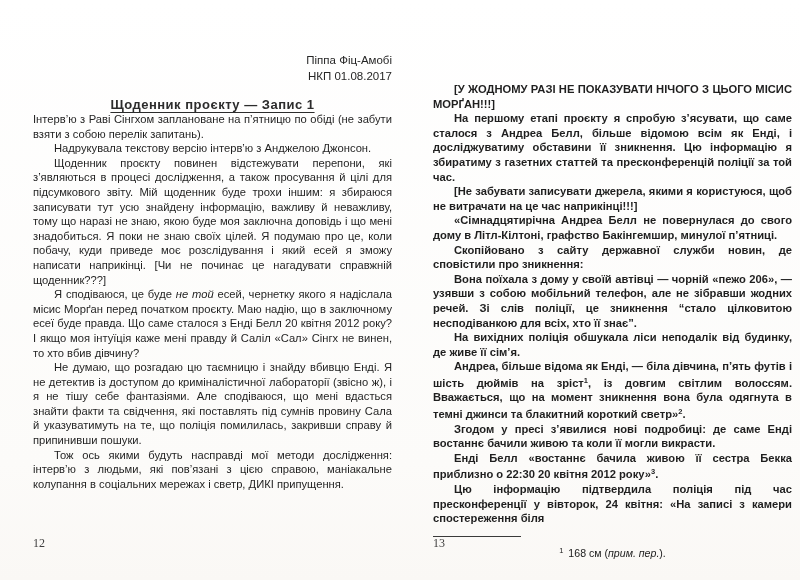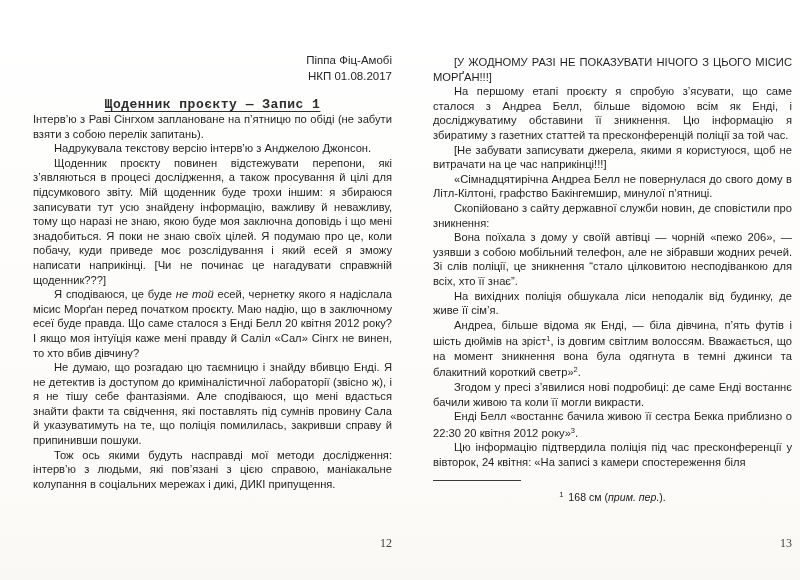--- a/index.html
+++ b/index.html
@@ -13,52 +13,52 @@
   .page { position: absolute; top: 0; height: 580px; }
   .page.left  { left: 33px;  width: 359px; }
   .page.right { left: 433px; width: 359px; }
 
   .colophon {
     margin-top: 52px; text-align: right;
     font-size: 11.5px; line-height: 16px; color: #262626;
   }
   .entry-heading {
     margin: 13px 0 0 0; text-align: center;
-    font-family: Liberation Mono, monospace;
+    font-family: Liberation Sans, sans-serif;
     font-weight: 700; font-size: 13px; letter-spacing: 0.5px;
     color: #2c2c2c;
     text-decoration: underline;
     text-underline-offset: 3px;
   }
   .body-text {
     font-size: 11.2px; line-height: 14.6px;
     text-align: justify; hyphens: auto; -webkit-hyphens: auto;
     color: #1f1f1f;
   }
   .left .body-text { }
-  .right .body-text { margin-top: 55px; }
+  .right .body-text { margin-top: 82px; font-weight: bold; }
   .para { margin: 0; }
   .para.indent { text-indent: 21px; }
   .it { font-style: italic; }
   .sup { font-size: 7.5px; vertical-align: 4px; }
 
   .footnotes { margin-top: 10px; }
   .fn-divider {
     width: 88px; border: 0; border-top: 1px solid #3a3a3a;
     margin: 0 0 6px 0;
   }
   .para.fn {
     font-size: 10.6px; line-height: 16.8px;
     text-align: center; text-indent: -14px; padding-left: 14px;
   }
   .para.fn .sup { margin-right: 5px; }
 
   .page-number {
     position: absolute; top: 536px; left: 0; width: 100%;
-    text-align: right;
+    text-align: left;
     font-family: "Liberation Serif", serif;
     font-size: 12px; color: #3d3d3d;
   }
 </style>
 </head>
 <body>
 
 <div class="spread">
 
   <section class="page left">
@@ -66,21 +66,21 @@
       <div>Піппа Фіц-Амобі</div>
       <div>НКП 01.08.2017</div>
     </div>
     <h1 class="entry-heading">Щоденник проєкту — Запис 1</h1>
     <div class="body-text">
         <p class="para"><span>Інтерв’ю з Раві Сінгхом заплановане на п’ятницю по обіді (не забути взяти з собою перелік запитань).</span></p>
         <p class="para indent"><span>Надрукувала текстову версію інтерв’ю з Анджелою Джонсон.</span></p>
         <p class="para indent"><span>Щоденник проєкту повинен відстежувати перепони, які з’являються в процесі дослідження, а також просування й цілі для підсумкового звіту. Мій щоденник буде трохи іншим: я збираюся записувати тут усю знайдену інформацію, важливу й неважливу, тому що наразі не знаю, якою буде моя заключна доповідь і що мені знадобиться. Я поки не знаю своїх цілей. Я подумаю про це, коли побачу, куди приведе моє розслідування і який есей я зможу написати наприкінці. [Чи не починає це нагадувати справжній щоденник???]</span></p>
         <p class="para indent"><span>Я сподіваюся, це буде </span><span class="it">не той</span><span> есей, чернетку якого я надіслала місис Морґан перед початком проєкту. Маю надію, що в заключному есеї буде правда. Що саме сталося з Енді Белл 20 квітня 2012 року? І якщо моя інтуїція каже мені правду й Саліл «Сал» Сінгх не винен, то хто вбив дівчину?</span></p>
         <p class="para indent"><span>Не думаю, що розгадаю цю таємницю і знайду вбивцю Енді. Я не детектив із доступом до криміналістичної лабораторії (звісно ж), і я не тішу себе фантазіями. Але сподіваюся, що мені вдасться знайти факти та свідчення, які поставлять під сумнів провину Сала й указуватимуть на те, що поліція помилилась, закривши справу й припинивши пошуки.</span></p>
-        <p class="para indent"><span>Тож ось якими будуть насправді мої методи дослідження: інтерв’ю з людьми, які пов’язані з цією справою, маніакальне колупання в соціальних мережах і дикі, ДИКІ припущення.</span></p>
+        <p class="para indent"><span>Тож ось якими будуть насправді мої методи дослідження: інтерв’ю з людьми, які пов’язані з цією справою, маніакальне колупання в соціальних мережах і светр, ДИКІ припущення.</span></p>
       </div>
     <div class="page-number">12</div>
   </section>
 
   <section class="page right">
     <div class="body-text">
         <p class="para indent"><span>[У ЖОДНОМУ РАЗІ НЕ ПОКАЗУВАТИ НІЧОГО З ЦЬОГО МІСИС МОРҐАН!!!]</span></p>
         <p class="para indent"><span>На першому етапі проєкту я спробую з’ясувати, що саме сталося з Андреа Белл, більше відомою всім як Енді, і досліджуватиму обставини її зникнення. Цю інформацію я збиратиму з газетних статтей та пресконференцій поліції за той час.</span></p>
         <p class="para indent"><span>[Не забувати записувати джерела, якими я користуюся, щоб не витрачати на це час наприкінці!!!]</span></p>
         <p class="para indent"><span>«Сімнадцятирічна Андреа Белл не повернулася до свого дому в Літл-Кілтоні, графство Бакінгемшир, минулої п’ятниці.</span></p>

